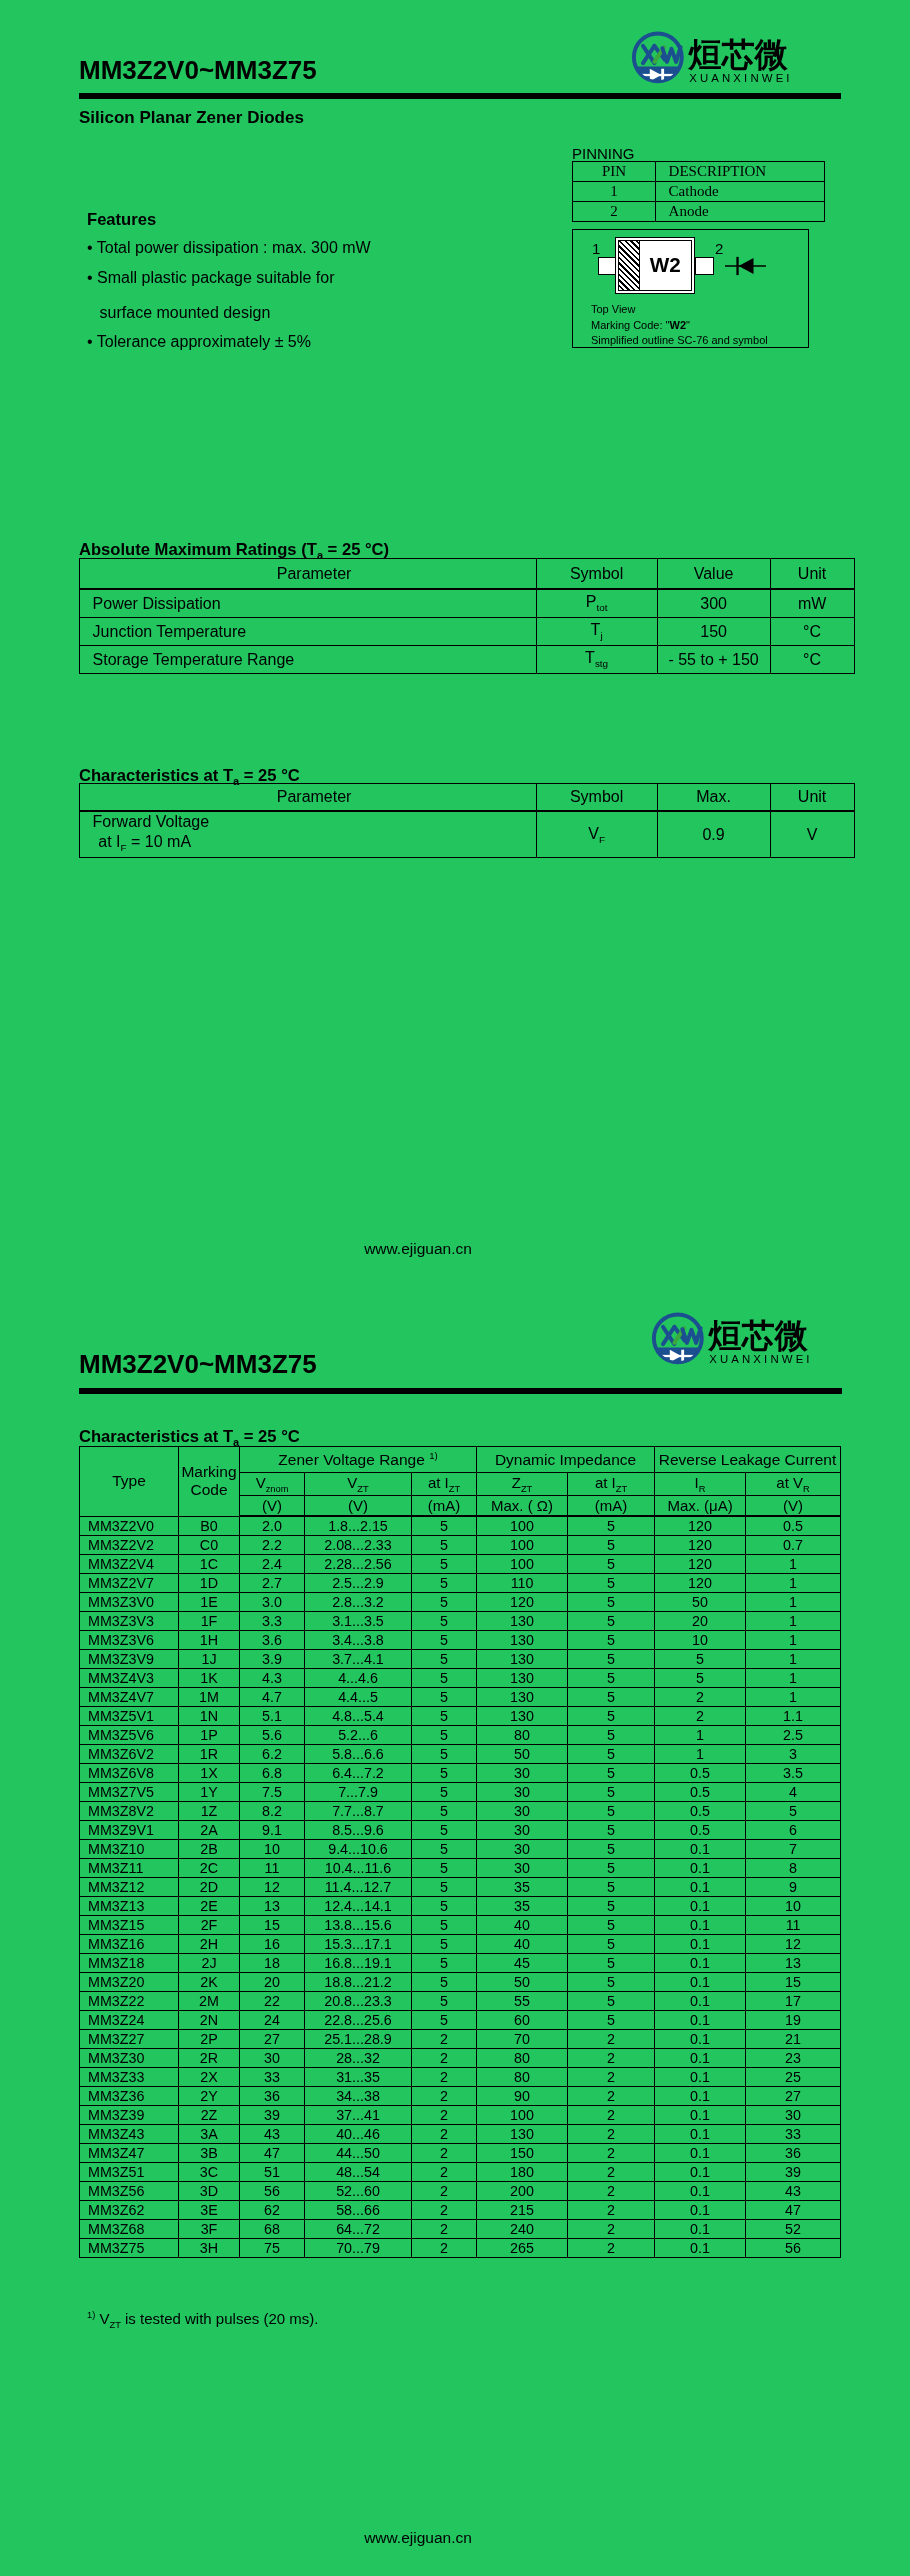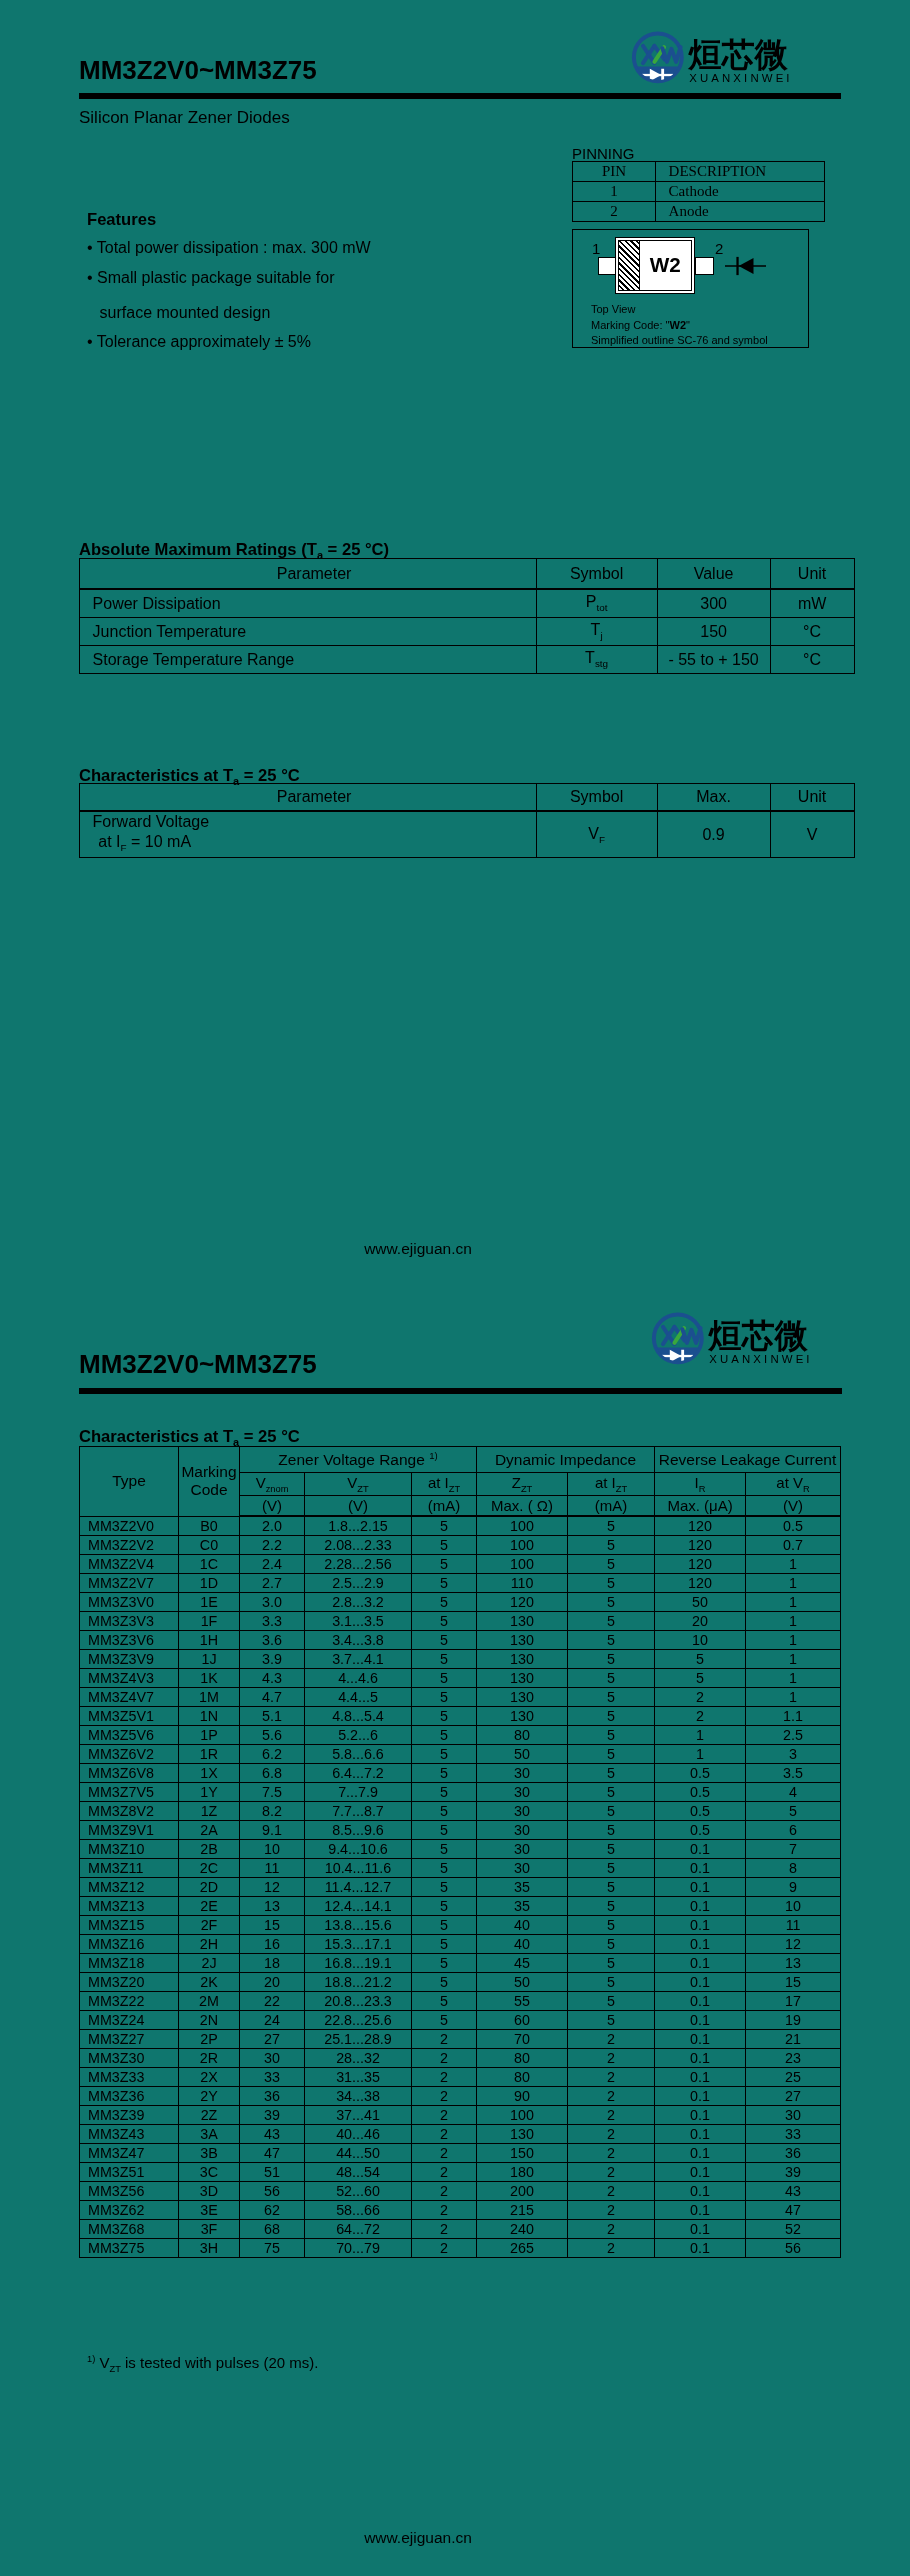--- a/index.html
+++ b/index.html
@@ -1,21 +1,21 @@
 <!DOCTYPE html>
 <html style="font-size:9.2px"><head>
 <meta charset="utf-8">
 <style>
   html,body{margin:0;padding:0;background:#fff;}
   body{width:910px;font-family:"Liberation Sans","DejaVu Sans",sans-serif;color:#000;}
-  #doc{position:relative;width:910px;height:2576px;background:#0f766e;overflow:hidden;}
+  #doc{position:relative;width:910px;height:2576px;background:#22c55e;overflow:hidden;}
   .abs{position:absolute;}
   .doc-title{font-size:26px;font-weight:bold;letter-spacing:0;}
   .rule{background:#000;height:6.3px;}
-  .subtitle{font-size:17px;font-weight:normal;}
+  .subtitle{font-size:17px;font-weight:bold;}
   .sec-heading{font-size:16.6px;font-weight:bold;}
   .sec-heading sub{font-size:11px;}
   .small-label{font-size:15px;}
   sub{font-size:0.62em;}
   sup{font-size:0.62em;}
 
   
   .logo{display:block;}
 
   
@@ -714,18 +714,18 @@
           <td>70...79</td>
           <td>2</td>
           <td>265</td>
           <td>2</td>
           <td>0.1</td>
           <td>56</td>
         </tr>
       </tbody>
   </table>
 
-  <div class="abs footnote" style="left:87px;top:2310px;margin-top:44px;"><sup>1)</sup><span> V</span><sub>ZT</sub><span> is tested with pulses (20 ms).</span></div>
+  <div class="abs footnote" style="left:87px;top:2310px;"><sup>1)</sup><span> V</span><sub>ZT</sub><span> is tested with pulses (20 ms).</span></div>
 
   <div class="abs footer-url" style="left:0;top:2529px;">www.ejiguan.cn</div>
 
 </div>
 
 
 </body></html>

